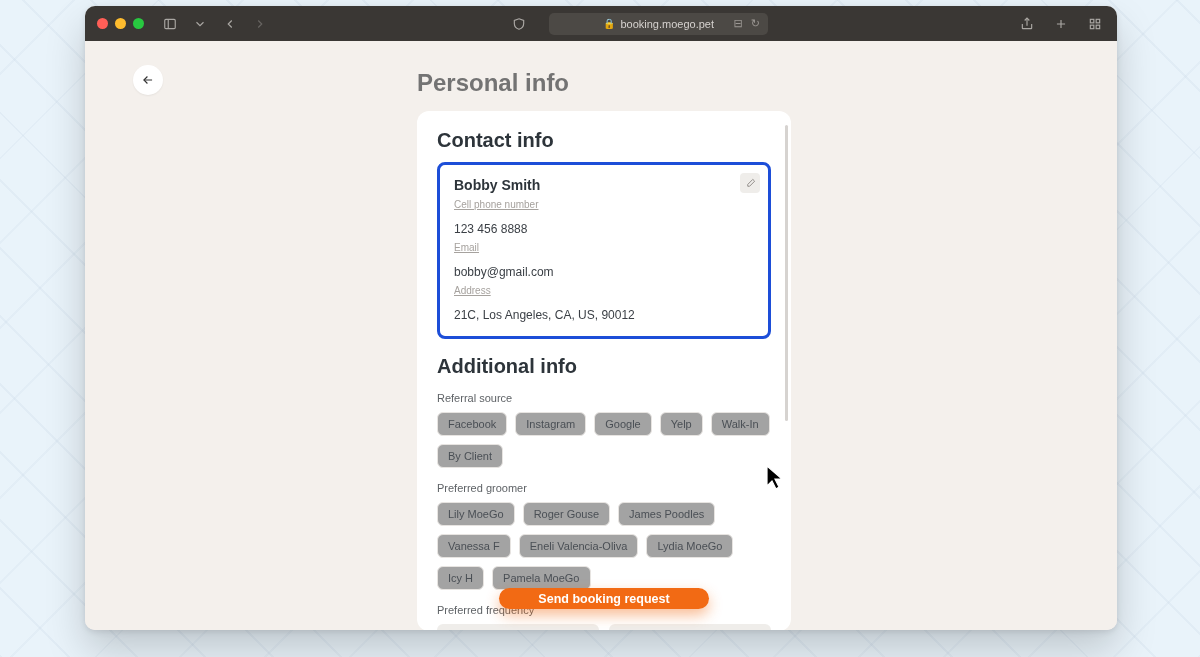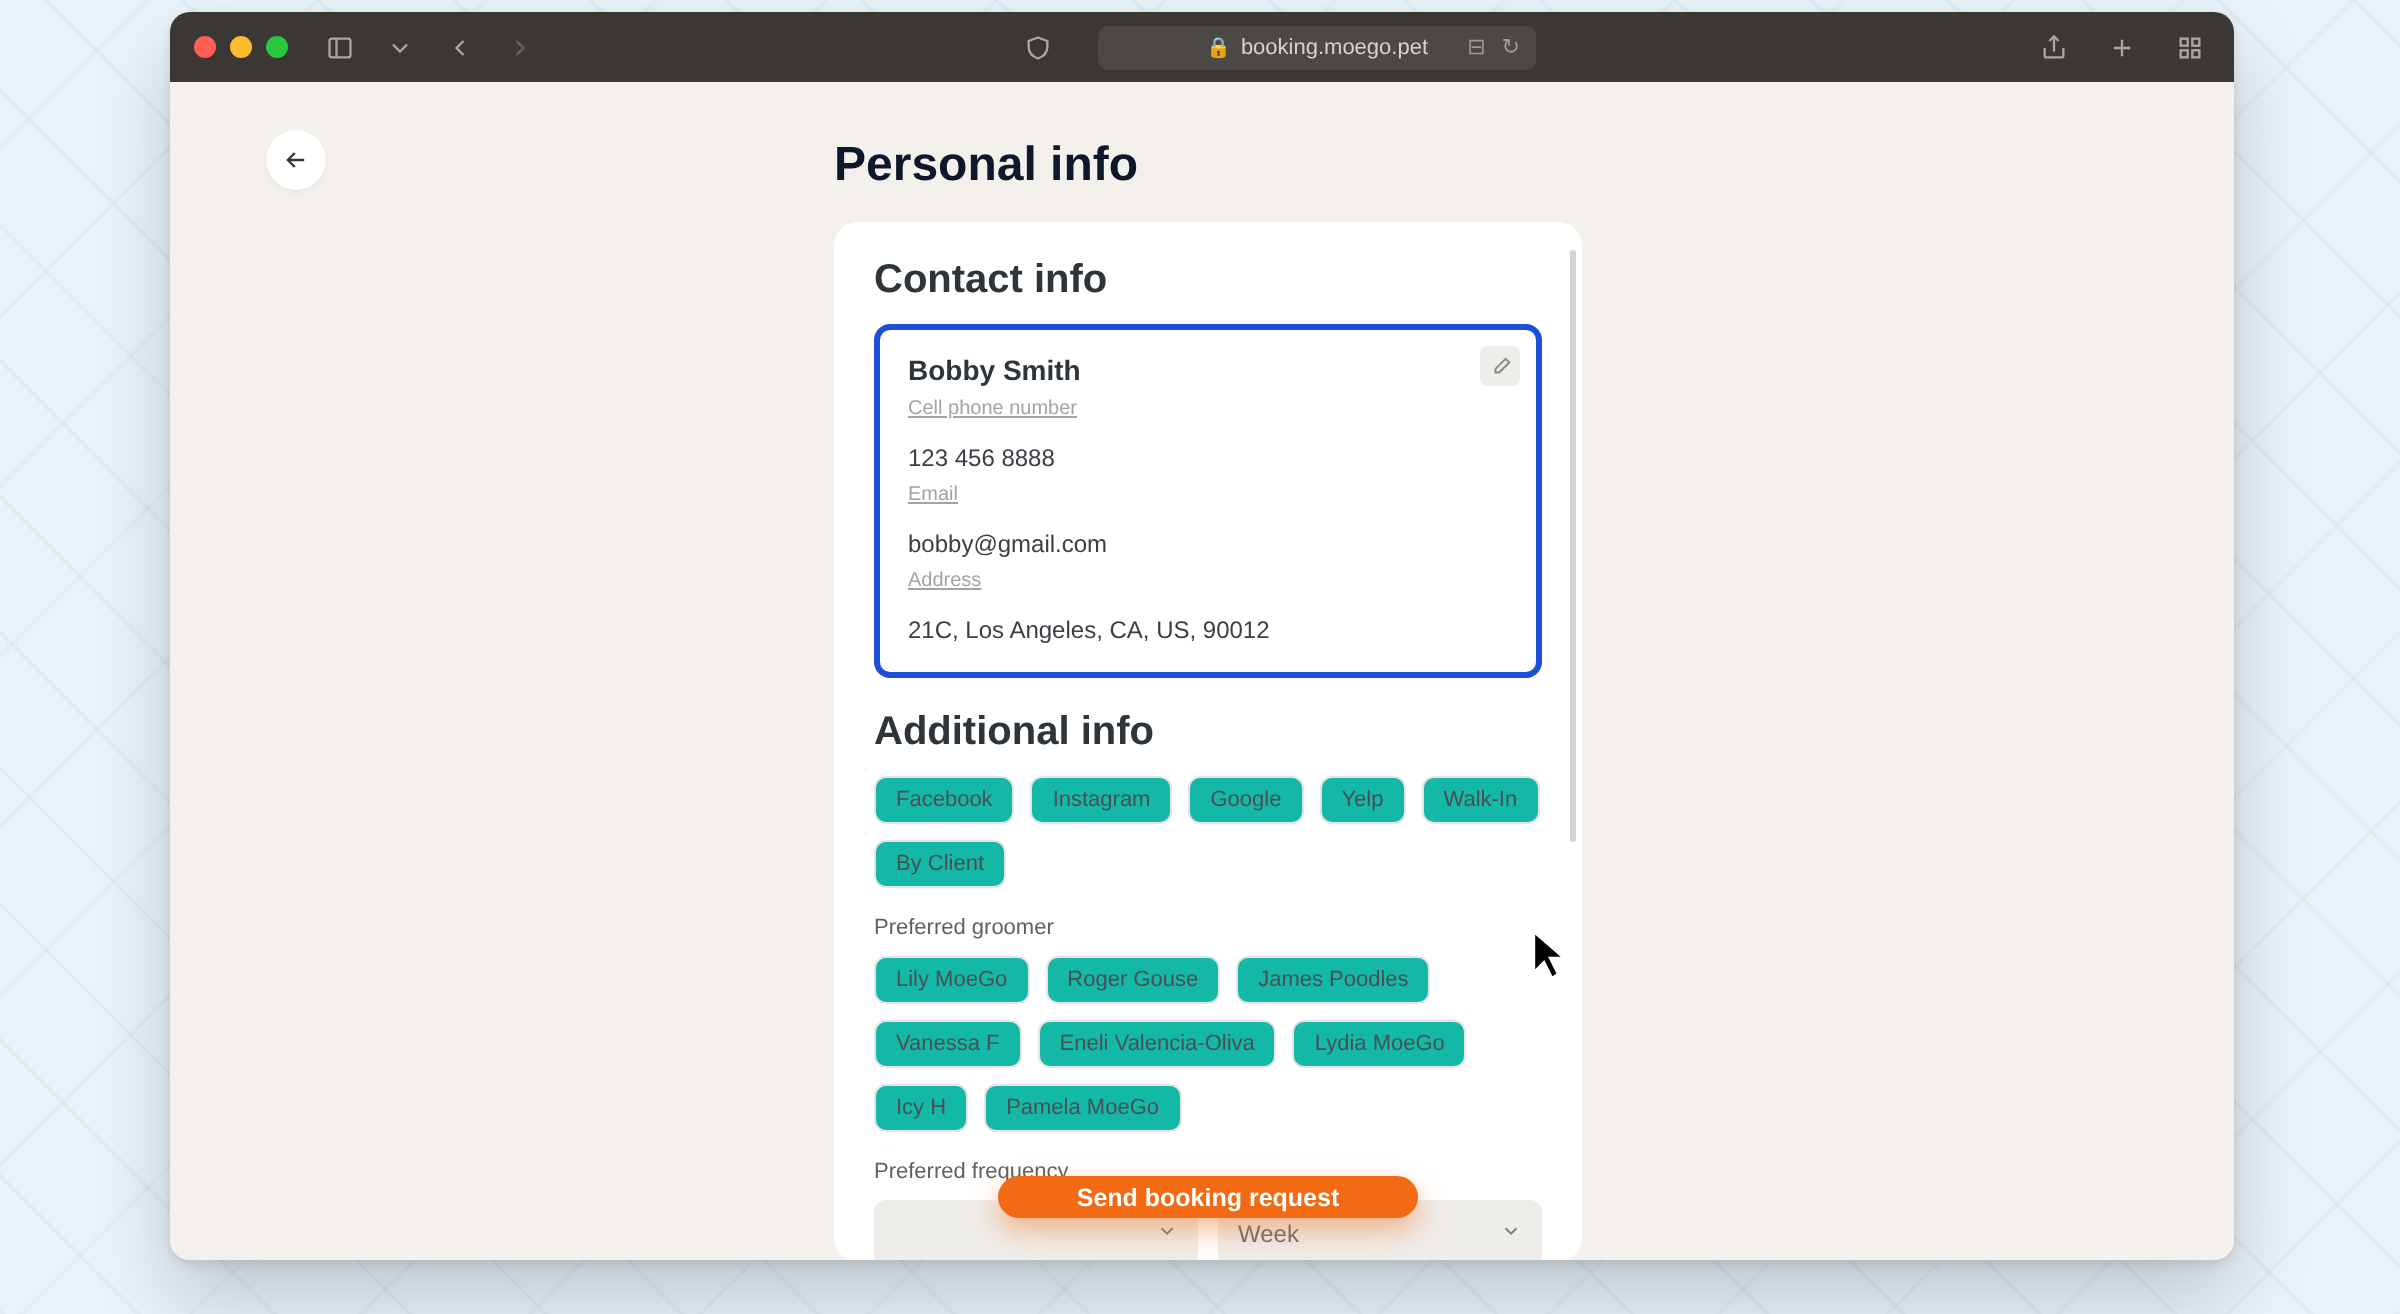--- a/index.html
+++ b/index.html
@@ -57,21 +57,21 @@
   .back-btn {
     position:absolute; left:48px; top:24px;
     width:30px; height:30px; border-radius:50%;
     background:#fff; display:flex;align-items:center;justify-content:center;
     box-shadow:0 1px 2px rgba(0,0,0,0.06);
   }
   .back-btn svg{width:14px;height:14px;stroke:#333;}
 
   .page-title{
     position:absolute; left:332px; top:28px;
-    font-size:24px; font-weight:800; color:#0f172a;
+    font-size:24px; font-weight:800; color:#737373;
   }
 
   .card {
     position:absolute; left:332px; top:70px;
     width:374px; height:520px;
     background:#fff; border-radius:12px;
     padding:18px 20px 80px 20px;
     overflow:hidden;
   }
   .card .scrollbar{
@@ -90,21 +90,21 @@
   }
   .contact-box .edit svg{width:11px;height:11px; stroke:#8a8682;}
   .name{font-size:14px; font-weight:700; color:#2d343a; margin-bottom:6px;}
   .flabel{font-size:10px; color:#a6a29e; margin-top:6px;text-decoration:underline;}
   .fval{font-size:12px; color:#3a3f45; margin-top:12px;}
 
   .sect-label{font-size:11px; color:#5e6266; margin-top:14px; margin-bottom:8px;}
   .chips{display:flex; flex-wrap:wrap; gap:8px;}
   .chip{
     border:1px solid #e7e4e1; border-radius:6px;
-    padding:5px 10px; font-size:11px; color:#4a4f55; background:#14b8a6; white-space:nowrap;
+    padding:5px 10px; font-size:11px; color:#4a4f55; background:#a3a3a3; white-space:nowrap;
   }
 
   .freq-row{display:flex; gap:10px; margin-top:6px;}
   .select{
     flex:1; height:34px; background:#efedea; border-radius:6px;
     display:flex; align-items:center; padding:0 10px; color:#6a6e73; font-size:12px;
     position:relative;
   }
   .select .chev{position:absolute; right:10px; top:50%; transform:translateY(-50%);}
   .select .chev svg{width:11px;height:11px; stroke:#7b7f84;}
@@ -222,20 +222,21 @@
         <div class="flabel">Cell phone number</div>
         <div class="fval">123 456 8888</div>
         <div class="flabel">Email</div>
         <div class="fval">bobby@gmail.com</div>
         <div class="flabel">Address</div>
         <div class="fval">21C, Los Angeles, CA, US, 90012</div>
       </div>
 
       <div class="h2 ai">Additional info</div>
 
+      <div class="sect-label">Referral source</div>
       <div class="chips">
         <div class="chip">Facebook</div>
         <div class="chip">Instagram</div>
         <div class="chip">Google</div>
         <div class="chip">Yelp</div>
         <div class="chip">Walk-In</div>
         <div class="chip">By Client</div>
       </div>
 
       <div class="sect-label">Preferred groomer</div>

